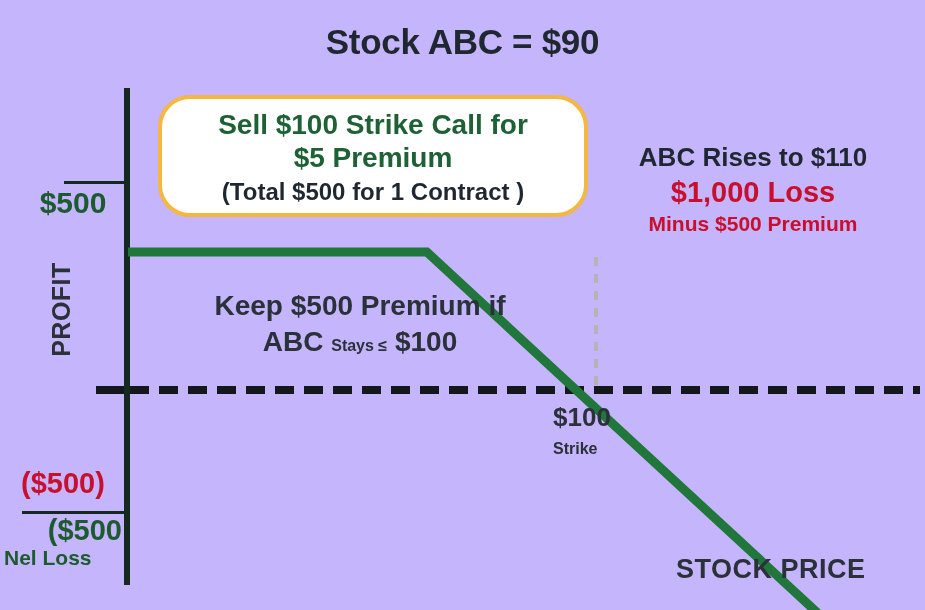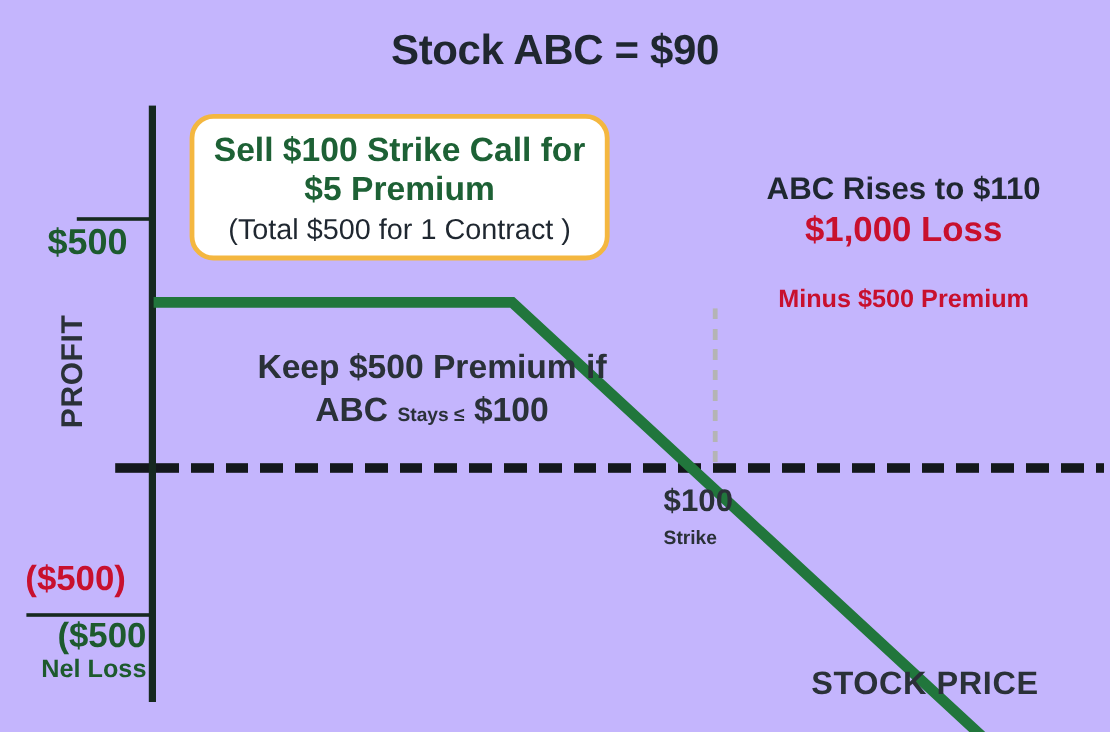--- a/index.html
+++ b/index.html
@@ -113,60 +113,60 @@
     text-align: right;
     font-size: 29px;
     font-weight: bold;
     color: #1d5a2e;
   }
   #label-net-loss-caption {
     position: absolute;
     left: 4px;
     top: 546px;
     width: 118px;
-    text-align: right;
+    text-align: left;
     font-size: 21px;
     font-weight: bold;
     color: #1d5a2e;
   }
 
   
   #payoff-svg {
     position: absolute;
     left: 0;
     top: 0;
     width: 925px;
     height: 610px;
     pointer-events: none;
   }
 
   
   #callout-box {
     position: absolute;
     left: 158px;
     top: 95px;
-    width: 350px;
+    width: 430px;
     height: 122px;
     box-sizing: border-box;
     border: 4px solid #f4b740;
-    border-radius: 20px;
+    border-radius: 32px;
     background: #ffffff;
     padding-top: 9px;
   }
   .callout-line-1, .callout-line-2 {
     text-align: center;
     font-size: 28px;
     font-weight: bold;
     color: #1d6135;
     line-height: 33px;
   }
   .callout-line-3 {
     text-align: center;
     font-size: 24px;
-    font-weight: normal;
+    font-weight: bold;
     color: #1f2730;
     line-height: 32px;
     margin-top: 2px;
   }
 
   
   #loss-annotation {
     position: absolute;
     left: 596px;
     top: 140px;
@@ -183,21 +183,20 @@
     font-size: 29px;
     font-weight: bold;
     color: #c8102e;
     line-height: 36px;
   }
   #loss-subtext {
     font-size: 21px;
     font-weight: bold;
     color: #c8102e;
     line-height: 27px;
-    margin-top: 26px;
   }
 
   
   #keep-annotation {
     position: absolute;
     left: 140px;
     top: 288px;
     width: 440px;
     text-align: center;
   }

